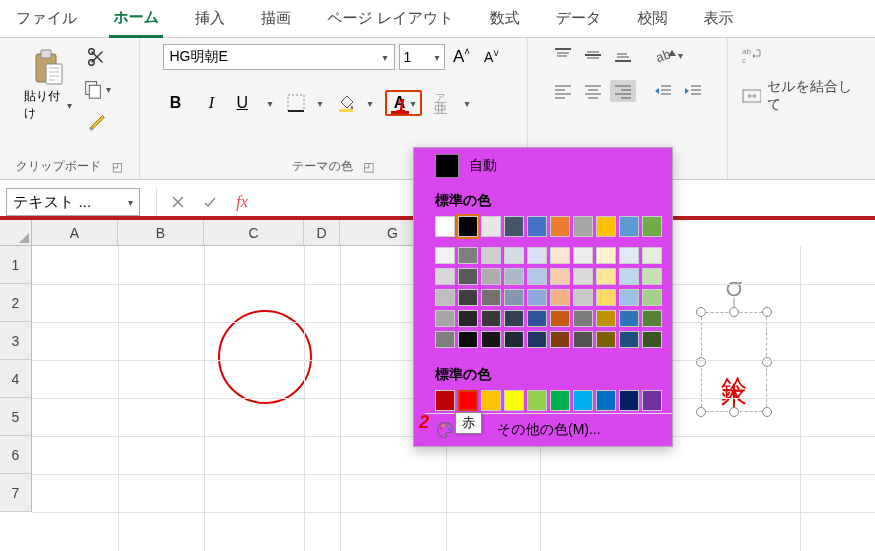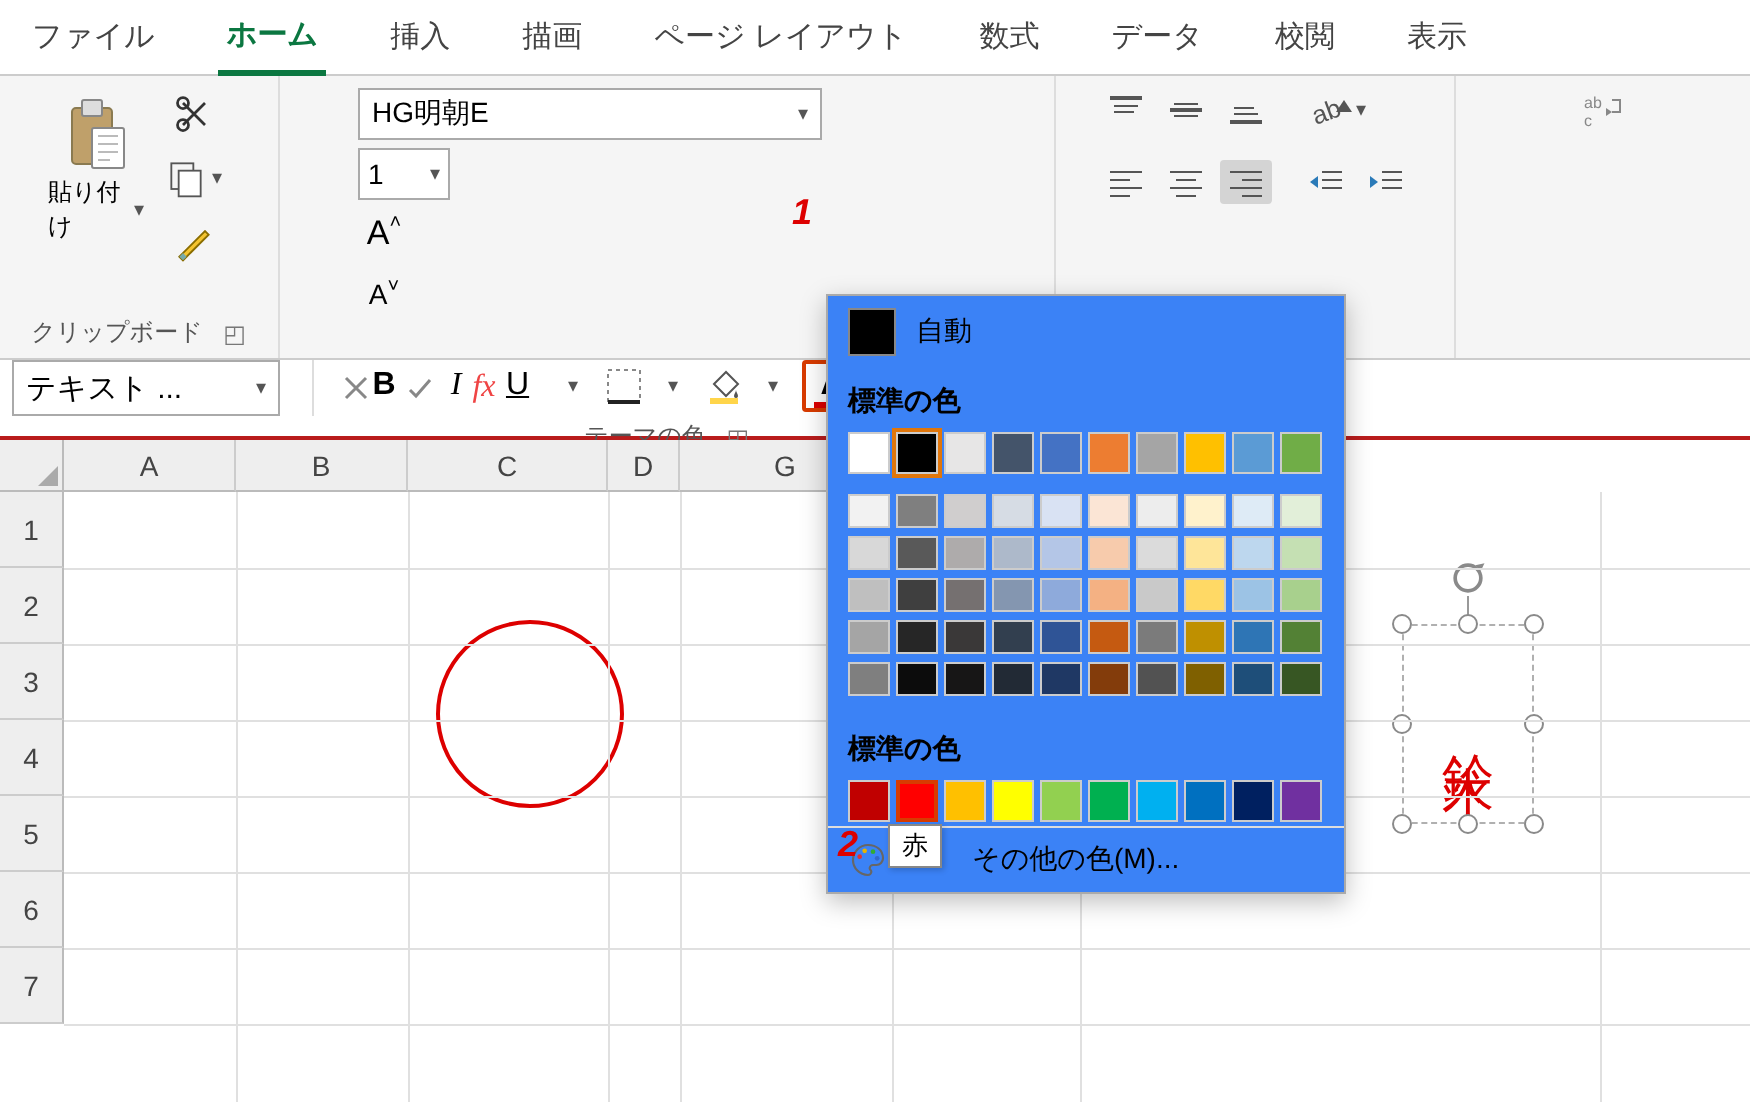--- a/index.html
+++ b/index.html
@@ -19,42 +19,42 @@
 
   .btn { display: inline-flex; align-items: center; justify-content: center; padding: 2px 4px; color: #444; cursor: pointer; border-radius: 2px; }
 
   
   .clipbig { display:flex; flex-direction:column; align-items:center; justify-content:flex-end; width:48px; height:78px; gap:2px; }
   .clipbig svg { width:32px; height:38px; }
   .clipbig-label { font-size:12px; display:flex; align-items:center; gap:2px;}
   .clipcol { display:flex; flex-direction:column; gap:6px; }
 
   
-  .fontrow1 { display:flex; align-items:flex-start; gap:4px; margin-bottom:14px;flex-direction:column; }
+  .fontrow1 { display:flex; align-items:flex-start; gap:4px; margin-bottom:14px; }
   .fontname { width:232px; height:26px; border:1px solid #aaa; background:#fff; display:flex; align-items:center; padding:0 6px; font-size:14px; justify-content:space-between;}
   .fontsize { width:46px; height:26px; border:1px solid #aaa; background:#fff; display:flex; align-items:center; padding:0 4px; font-size:14px; justify-content:space-between;}
   .fontrow2 { display:flex; align-items:center; gap:10px; }
   .fbtn { width:26px; height:26px; display:inline-flex; align-items:center; justify-content:center; border-radius:2px; }
   .fbtn.split { width:40px; justify-content:space-between; padding:0 2px;}
   .dd { font-size:10px; color:#555; }
   .fontcolor-btn { display:flex; align-items:center; gap:2px; border:2px solid #d83b01; padding:2px 4px; border-radius:2px;}
   .colorA { position:relative; width:18px; height:18px; display:flex; align-items:center; justify-content:center; font-size:16px; font-weight:600;}
   .colorA::after { content:""; position:absolute; bottom:-2px; left:0; right:0; height:3px; background:#d00;}
 
   
   .alcol { display:flex; flex-direction:column; gap:14px; }
   .alrow { display:flex; gap:4px; }
   .albtn { width:26px; height:22px; display:flex; align-items:center; justify-content:center;}
   .albtn.sel { background:#d4d4d4; border-radius:2px;}
 
   
   .wrapcol { display:flex; flex-direction:column; gap:10px; font-size:14px; color:#888; align-items:flex-start;}
 
   
-  .fbar { display:flex; align-items:flex-start; height:40px; border-bottom:2px solid #b91c1c; background:#fff; }
+  .fbar { display:flex; align-items:flex-end; height:40px; border-bottom:4px solid #b91c1c; background:#fff; }
   .namebox { width:134px; height:28px; border:1px solid #aaa; margin-left:6px; display:flex; align-items:center; padding:0 6px; font-size:15px; background:#fff; justify-content:space-between;}
   .fb-sep { width:16px; }
   .fx-btn { width:30px; height:28px; display:flex; align-items:center; justify-content:center; color:#ef4444; font-family: "Cambria Math", serif; font-style:italic;}
   .formula-input { flex:1; height:28px; border:none; background:transparent; padding:0 6px;}
 
   
   .grid { display:flex; flex:1; position:relative; }
   .corner { width:32px; height:26px; background:#eee; border-right:1px solid #bbb; border-bottom:1px solid #bbb; position:relative;}
   .corner::after{content:""; position:absolute; right:2px; bottom:2px; width:0;height:0; border-right:10px solid #aaa; border-top:10px solid transparent;}
   .colheads { display:flex; }
@@ -73,21 +73,21 @@
   
   .vtxt { position:absolute; width:66px; height:100px; display:flex; align-items:center; justify-content:center; }
   .vtxt .txt { writing-mode: vertical-rl; text-orientation: upright; font-size:26px; color:#d00; font-family: "MS Mincho","HG明朝E",serif; letter-spacing:6px; }
   .vtxt .hnd { position:absolute; width:10px; height:10px; border:1px solid #8a8a8a; background:#fff; border-radius:50%;}
   .vtxt .rot { position:absolute; top:-34px; left:50%; transform:translateX(-50%);} 
   .vtxt .rot svg{ width:22px; height:22px; }
   .vtxt .rot-line { position:absolute; top:-14px; left:50%; width:1px; height:14px; background:#999; transform:translateX(-50%);}
   .vtxt-dash{ position:absolute; inset:0; border:1px dashed #b0b0b0;}
 
   
-  .popup { position:absolute; top:147px; left:413px; width:260px; background:#3b82f6; border:1px solid #aaa; box-shadow:0 4px 12px rgba(0,0,0,.25); z-index:50; font-size:14px;}
+  .popup { position:absolute; top:147px; left:413px; width:260px; background:#d946ef; border:1px solid #aaa; box-shadow:0 4px 12px rgba(0,0,0,.25); z-index:50; font-size:14px;padding-left:11px;}
   .popup .row { display:flex; align-items:center; padding:6px 10px; gap:10px;}
   .popup .sep { border-top:1px solid #ddd;}
   .popup .lbl { font-weight:bold; padding:8px 10px 4px 10px;}
   .sw-row { display:flex; gap:3px; padding: 2px 10px;}
   .sw { width:21px; height:21px; border:1px solid #ccc;}
   .sw.sel { outline:2px solid #e0760b; outline-offset:0px;}
   .sw.sel-red { border:2px solid #d83b01;}
   .auto-sw { width:24px; height:24px; background:#000; border:1px solid #888;}
   .tooltip { position:absolute; background:#fff; border:1px solid #888; padding:1px 6px; font-size:13px; box-shadow:1px 1px 3px rgba(0,0,0,.2);}
 
@@ -301,20 +301,27 @@
   <div class="group" style="border-right:none; flex:1;">
     <div class="group-main">
       <div class="wrapcol">
         <div class="btn" style="gap:6px;">
             <svg width="20" height="18">
               <text x="0" y="8" font-size="8" fill="#888">ab</text>
               <path d="M14 4h4v6h-4" fill="none" stroke="#888"></path>
               <path d="M14 10l-3-2v4z" fill="#888"></path>
               <text x="0" y="17" font-size="8" fill="#888">c</text>
             </svg>
+          </div>
+        <div class="btn" style="gap:6px;">
+            <svg width="20" height="18">
+              <rect x="1" y="3" width="18" height="12" fill="none" stroke="#888"></rect>
+              <path d="M6 9h8M6 9l2-2M6 9l2 2M14 9l-2-2M14 9l-2 2" stroke="#888" fill="none"></path>
+            </svg>
+            <span>セルを結合して</span>
           </div>
       </div>
     </div>
     <div class="group-label"></div>
   </div>
 </div>
 
 <div class="callout" style="top:96px; left:396px;">1</div>
 
 <div class="fbar">

